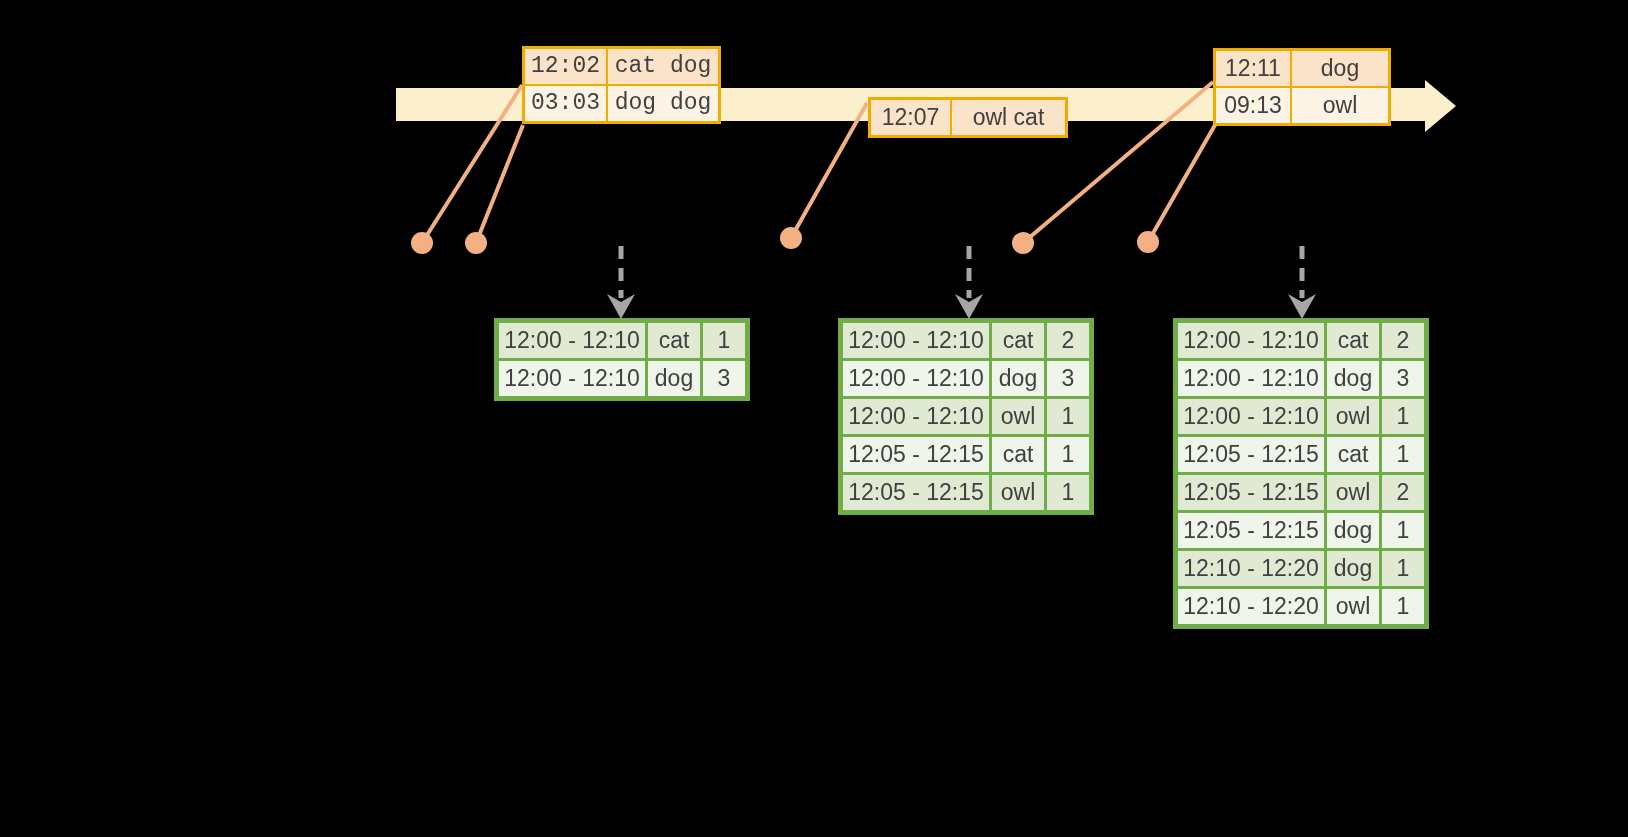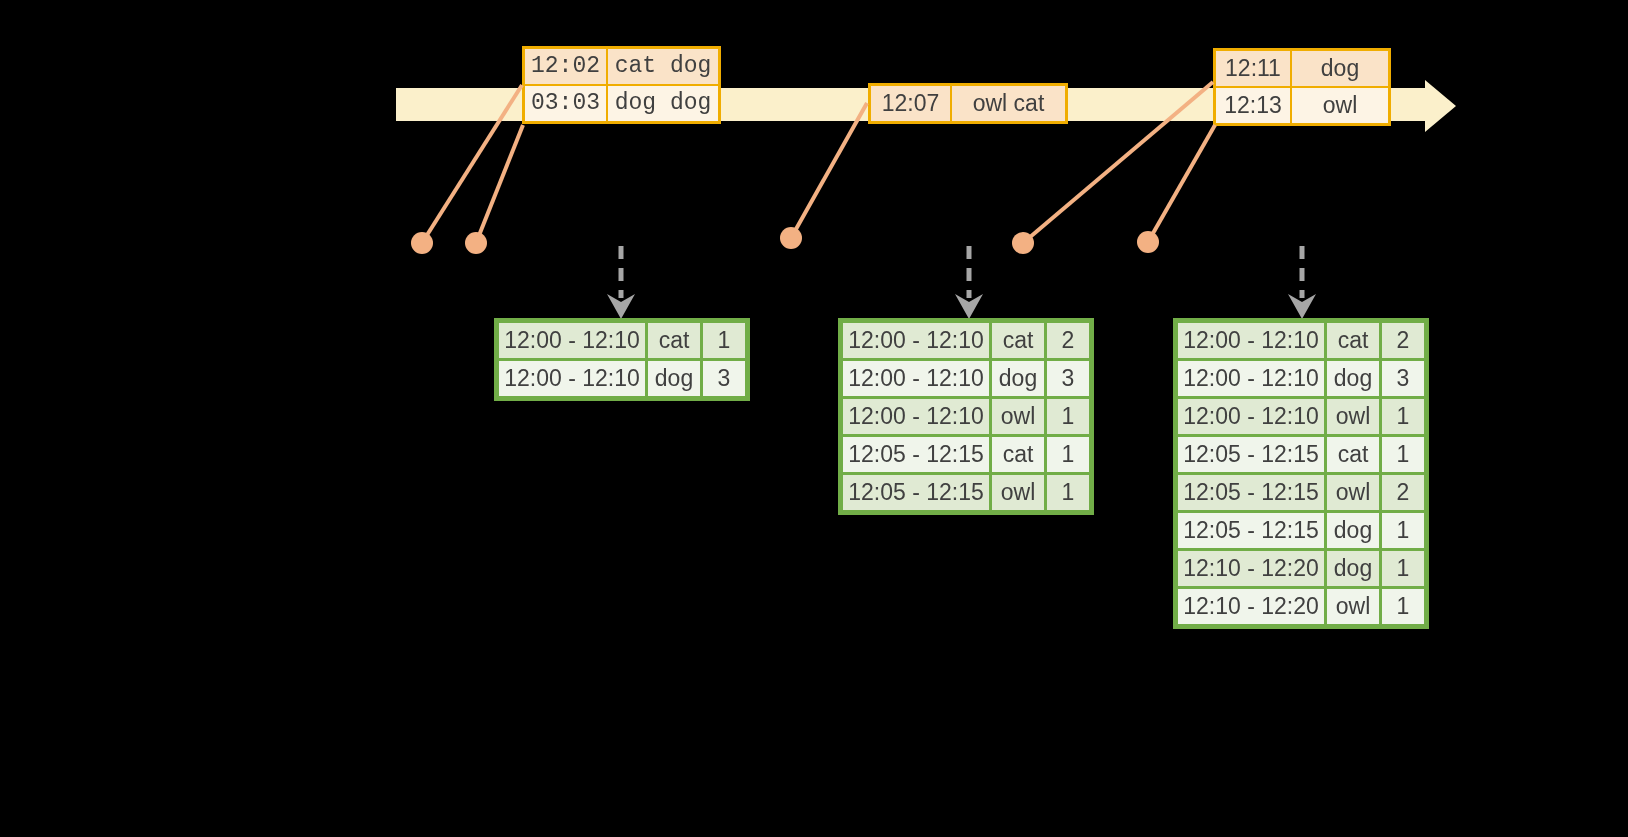--- a/index.html
+++ b/index.html
@@ -53,37 +53,37 @@
       <td class="c-time">12:02</td>
       <td class="c-words">cat dog</td>
     </tr>
     <tr class="pl">
       <td class="c-time">03:03</td>
       <td class="c-words">dog dog</td>
     </tr>
   </tbody>
     </table>
 
-  <table class="event evB" style="left:868px;top:83px;">
+  <table class="event evB" style="left:868px;top:97px;">
     <tbody>
         <tr class="pd">
       <td class="c-time">12:07</td>
       <td class="c-words">owl cat</td>
     </tr>
   </tbody>
     </table>
 
   <table class="event evC" style="left:1213px;top:48px;">
     <tbody>
         <tr class="pd">
       <td class="c-time">12:11</td>
       <td class="c-words">dog</td>
     </tr>
     <tr class="pl">
-      <td class="c-time">12:13</td>
+      <td class="c-time">09:13</td>
       <td class="c-words">owl</td>
     </tr>
   </tbody>
     </table>
 
   <svg class="overlay" viewBox="0 0 1628 837">
     <line class="conn" x1="522" y1="85" x2="422" y2="243"></line>
     <line class="conn" x1="523" y1="125" x2="476" y2="243"></line>
     <line class="conn" x1="867" y1="103" x2="791" y2="238"></line>
     <line class="conn" x1="1213" y1="82" x2="1023" y2="243"></line>

